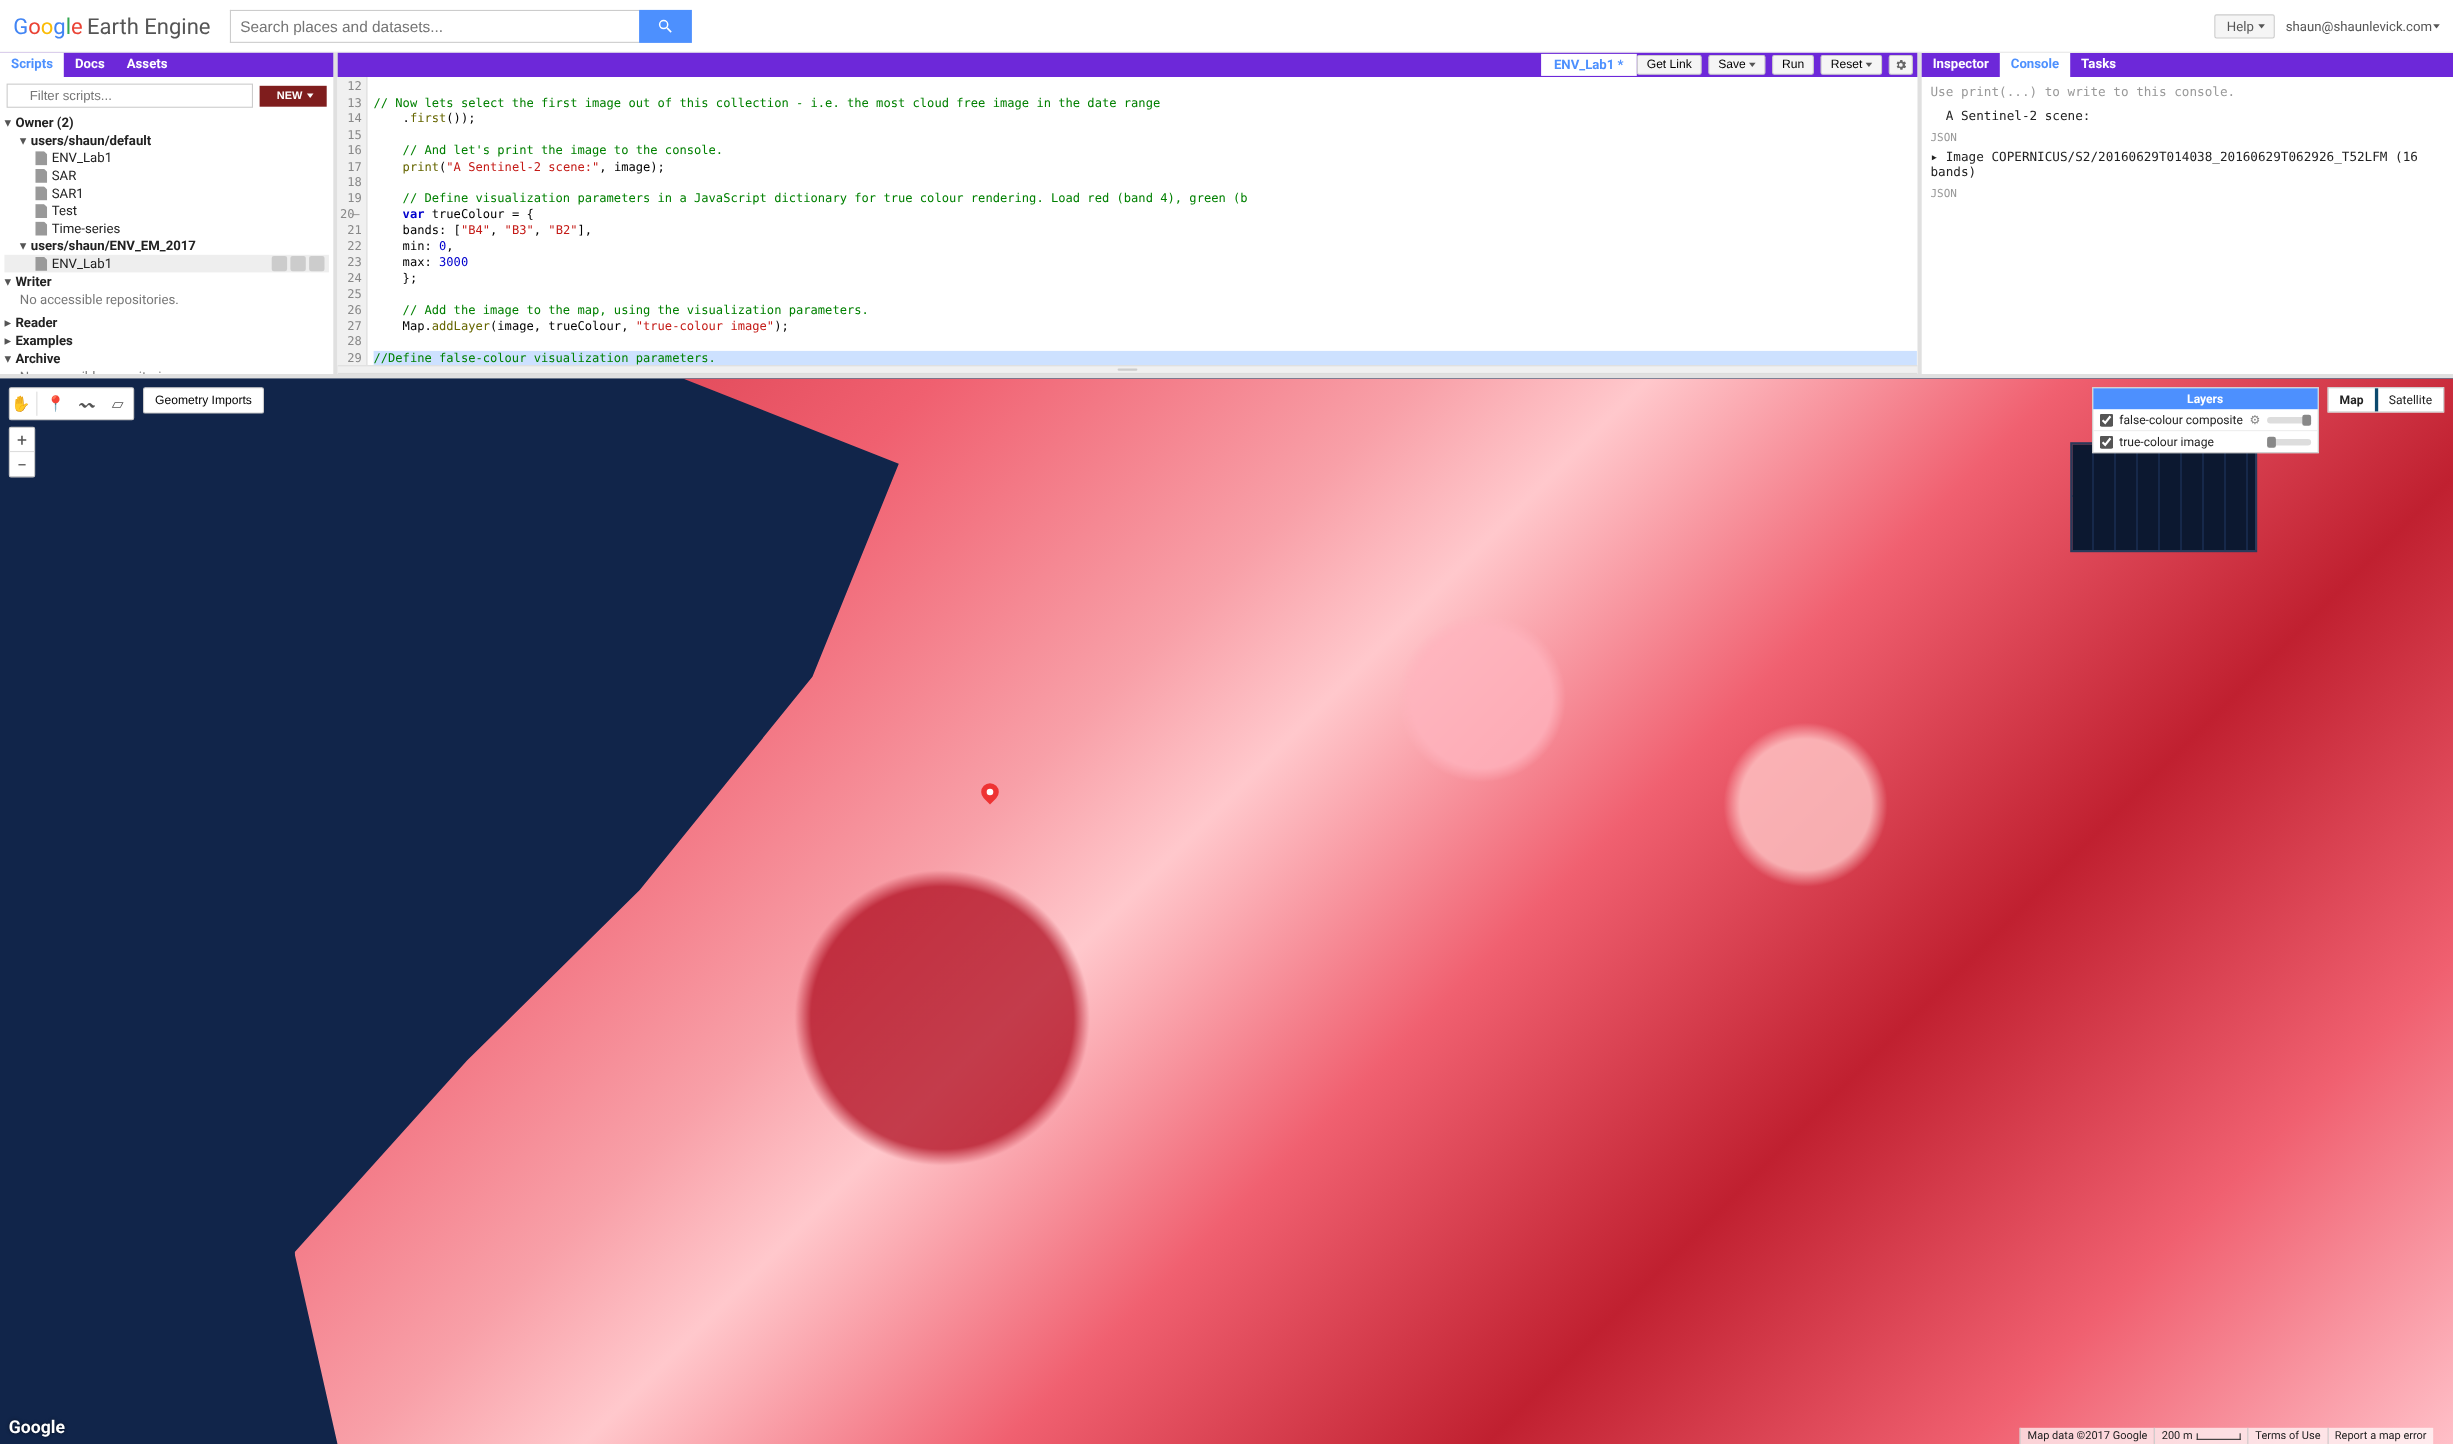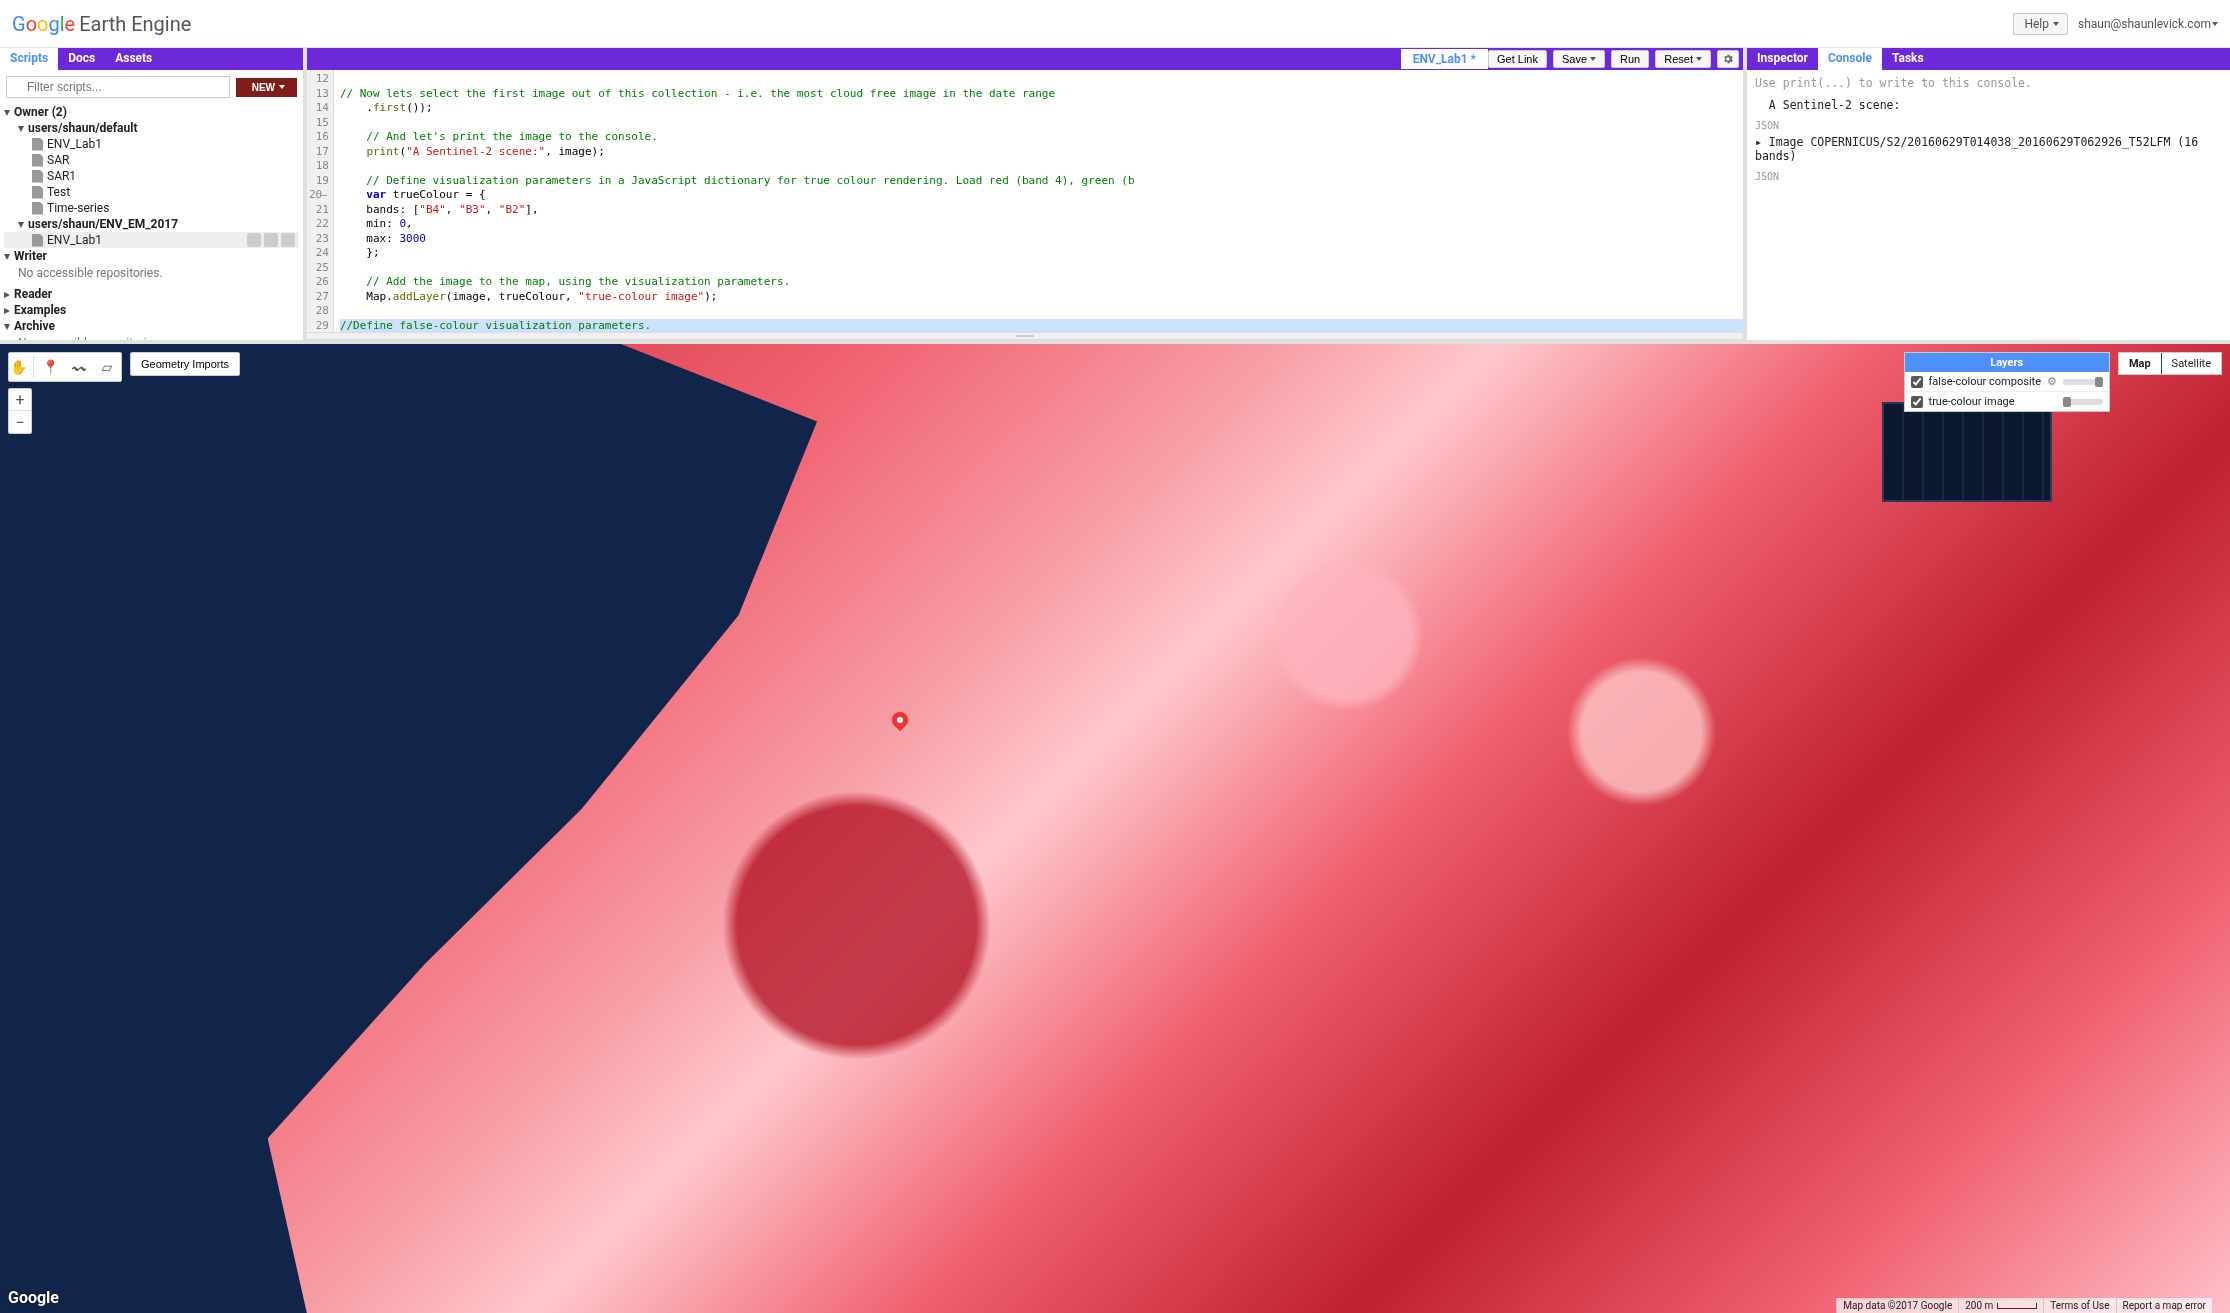--- a/index.html
+++ b/index.html
@@ -104,21 +104,21 @@
 .layers-hdr { background:#4d90fe; color:#fff; text-align:center; padding:3px 0; font-weight:bold;}
 .layer-row { display:flex; align-items:center; padding:3px 6px; gap:6px; border-bottom:1px solid #eee;}
 .layer-row:last-child{border-bottom:none;}
 .layer-check { width:12px; height:12px; accent-color:#555;}
 .layer-name { flex:1; white-space:nowrap;}
 .layer-gear { color:#888; cursor:pointer;}
 .layer-slider { width:40px; height:6px; background:#ddd; border-radius:3px; position:relative;}
 .layer-slider .thumb { width:8px;height:10px;background:#888;border-radius:2px;position:absolute; top:-2px;}
 .maptype { background:#fff; border:1px solid #ccc; display:flex;}
 .maptype div { padding:4px 10px; font-size:11px; cursor:pointer;}
-.maptype div:first-child{border-right:1px solid #0c4a6e; font-weight:bold;}
+.maptype div:first-child{border-right:3px solid #0c4a6e; font-weight:bold;}
 
 .map-bottom-left { position:absolute; left:8px; bottom:6px; }
 .map-bottom-left .mlogo { font-size:16px; font-weight:bold; text-shadow:0 0 3px rgba(0,0,0,.6);}
 .map-bottom-left .mlogo .w{color:#fff;}
 .map-bottom-right { position:absolute; right:18px; bottom:0; display:flex;}
 .map-attr { background:rgba(255,255,255,.7); font-size:10px; padding:2px 6px; border-left:1px solid #ccc;}
 .scalebar { background:rgba(255,255,255,.7); font-size:10px; padding:2px 6px; display:flex; align-items:center; gap:4px; border-left:1px solid #ccc;}
 .scalebar .bar { width:40px; height:6px; border:1px solid #333; border-top:none;}
 </style>
 </head>
@@ -126,20 +126,28 @@
 
 <div class="header">
   <div class="logo">
     <span class="g1">G</span>
       <span class="g2">o</span>
       <span class="g3">o</span>
       <span class="g4">g</span>
       <span class="g5">l</span>
       <span class="g6">e</span>
     <span class="ee">Earth Engine</span>
+  </div>
+  <div class="search-wrap">
+    <input class="search-input" placeholder="Search places and datasets..." style="">
+    <button class="search-btn">
+      <svg viewBox="0 0 24 24" width="16" height="16" fill="#fff">
+          <path d="M15.5 14h-.79l-.28-.27A6.47 6.47 0 0016 9.5 6.5 6.5 0 109.5 16a6.47 6.47 0 004.23-1.57l.27.28v.79l5 5L20.5 19l-5-5zM9.5 14A4.5 4.5 0 1114 9.5 4.49 4.49 0 019.5 14z"></path>
+        </svg>
+    </button>
   </div>
   <div class="header-right">
     <div class="help-btn">
         <span>Help</span>
         <span class="caret"></span>
       </div>
     <div style="display:flex;align-items:center;gap:1px;">
         <span>shaun@shaunlevick.com</span>
         <span class="caret"></span>
       </div>

